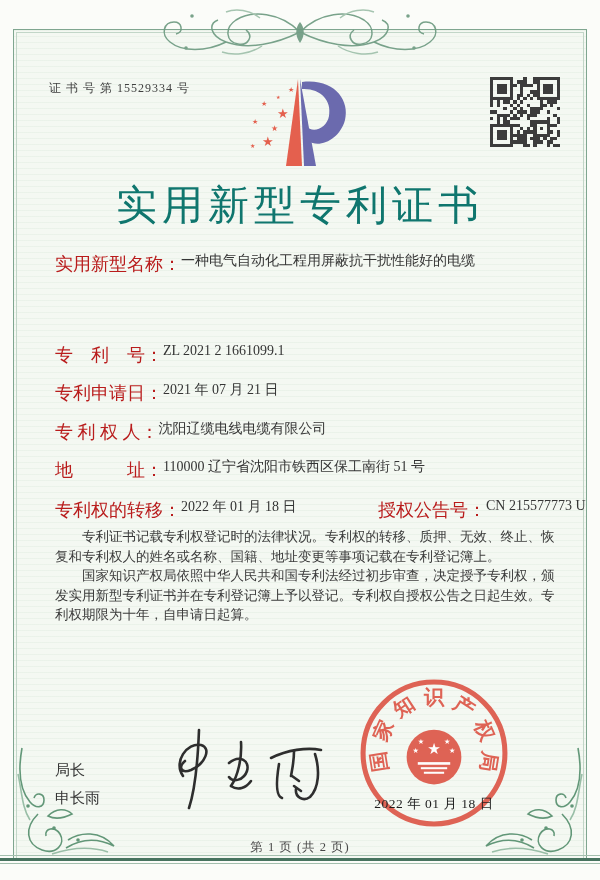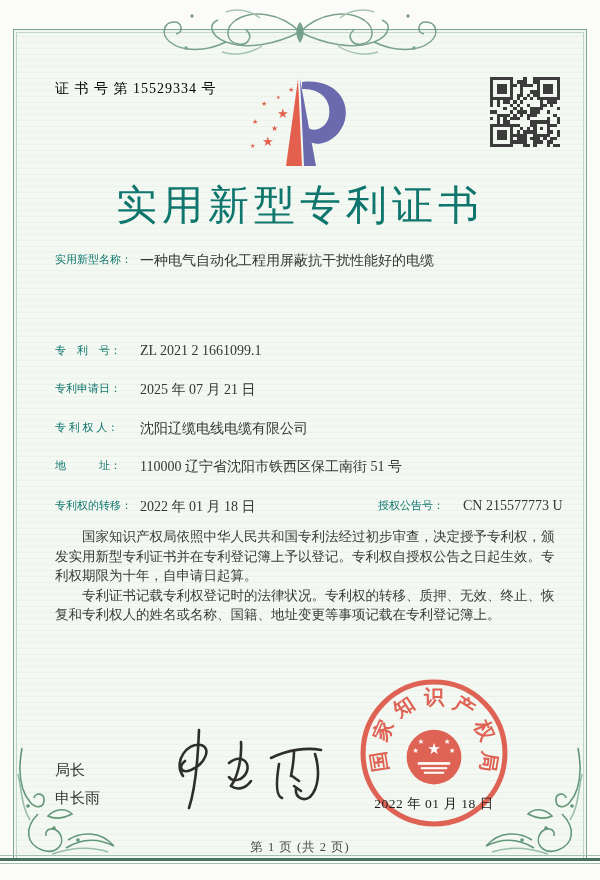--- a/index.html
+++ b/index.html
@@ -24,32 +24,32 @@
   }
   .ornament{position:absolute;pointer-events:none;}
   .top-flourish{left:130px;top:2px;width:340px;height:58px;}
   .corner-left{left:8px;bottom:14px;width:112px;height:122px;}
   .corner-right{right:8px;bottom:14px;width:112px;height:122px;transform:scaleX(-1);}
   .bottom-rule-1{position:absolute;left:0;top:855px;width:600px;height:1px;background:#a3bfae;}
   .bottom-rule-2{position:absolute;left:0;top:858px;width:600px;height:3px;background:#47735f;}
   .bottom-rule-3{position:absolute;left:0;top:863px;width:600px;height:1px;background:#a3bfae;}
 
   
-  .cert-no{position:absolute;left:55px;top:80px;font-size:14px;letter-spacing:1px;color:#000000;}
+  .cert-no{position:absolute;left:49px;top:80px;font-size:12px;letter-spacing:1px;color:#404040;}
   .logo{position:absolute;left:250px;top:76px;width:104px;height:98px;}
   .qr{position:absolute;left:490px;top:77px;width:70px;height:70px;}
   .qr svg{width:100%;height:100%;shape-rendering:crispEdges;fill:#3c3c3c;}
   .title{
     position:absolute;left:0;top:178px;width:100%;text-align:center;
     font-size:41px;letter-spacing:5px;color:#0f766e;font-weight:500;
   }
 
   
   .field-row{position:absolute;left:55px;width:505px;display:flex;font-size:14px;color:#353535;}
-  .field-label{flex:0 0 85px;font-size:11px;white-space:nowrap;color:#0f766e;}
+  .field-label{flex:0 0 85px;font-size:18px;white-space:nowrap;color:#b91c1c;}
   .field-value{flex:1;white-space:nowrap;}
   .grant-no-pair{position:absolute;left:298px;top:0;display:flex;margin-left:25px;}
   .grant-no-pair .field-label{flex:0 0 85px;}
 
   
   .paras{position:absolute;left:55px;top:527px;width:500px;font-size:13.5px;line-height:19.5px;color:#3b3b3b;}
   .paras p{margin:0;text-indent:2em;}
 
   
   .signer{position:absolute;left:55px;top:745px;font-size:15px;line-height:28px;color:#333;margin-top:11px;}
@@ -389,42 +389,42 @@
   <div class="field-row" style="top:252px">
     <span class="field-label">实用新型名称：</span>
     <span class="field-value">一种电气自动化工程用屏蔽抗干扰性能好的电缆</span>
   </div>
   <div class="field-row" style="top:343px">
     <span class="field-label">专　利　号：</span>
     <span class="field-value">ZL 2021 2 1661099.1</span>
   </div>
   <div class="field-row" style="top:381px">
     <span class="field-label">专利申请日：</span>
-    <span class="field-value">2025 年 07 月 21 日</span>
+    <span class="field-value">2021 年 07 月 21 日</span>
   </div>
   <div class="field-row" style="top:420px">
     <span class="field-label">专 利 权 人：</span>
     <span class="field-value">沈阳辽缆电线电缆有限公司</span>
   </div>
   <div class="field-row" style="top:458px">
     <span class="field-label">地　　　址：</span>
     <span class="field-value">110000  辽宁省沈阳市铁西区保工南街 51 号</span>
   </div>
   <div class="field-row" style="top:498px">
     <span class="field-label">专利权的转移：</span>
     <span class="field-value">2022 年 01 月 18 日</span>
     <span class="grant-no-pair">
       <span class="field-label">授权公告号：</span>
       <span class="field-value">CN 215577773 U</span>
     </span>
   </div>
 
   <div class="paras">
+    <p>专利证书记载专利权登记时的法律状况。专利权的转移、质押、无效、终止、恢复和专利权人的姓名或名称、国籍、地址变更等事项记载在专利登记簿上。</p>
     <p>国家知识产权局依照中华人民共和国专利法经过初步审查，决定授予专利权，颁发实用新型专利证书并在专利登记簿上予以登记。专利权自授权公告之日起生效。专利权期限为十年，自申请日起算。</p>
-    <p>专利证书记载专利权登记时的法律状况。专利权的转移、质押、无效、终止、恢复和专利权人的姓名或名称、国籍、地址变更等事项记载在专利登记簿上。</p>
   </div>
 
   <div class="signer">
     <div>局长</div>
     <div>申长雨</div>
   </div>
 
   <svg class="signature" viewBox="0 0 195 98">
     <g stroke="#2e2e2e" stroke-width="2.6" fill="none" stroke-linecap="round">
       <path d="M38,58 C28,44 42,24 56,27 C67,30 60,46 46,52 C36,56 33,49 40,43"></path>

